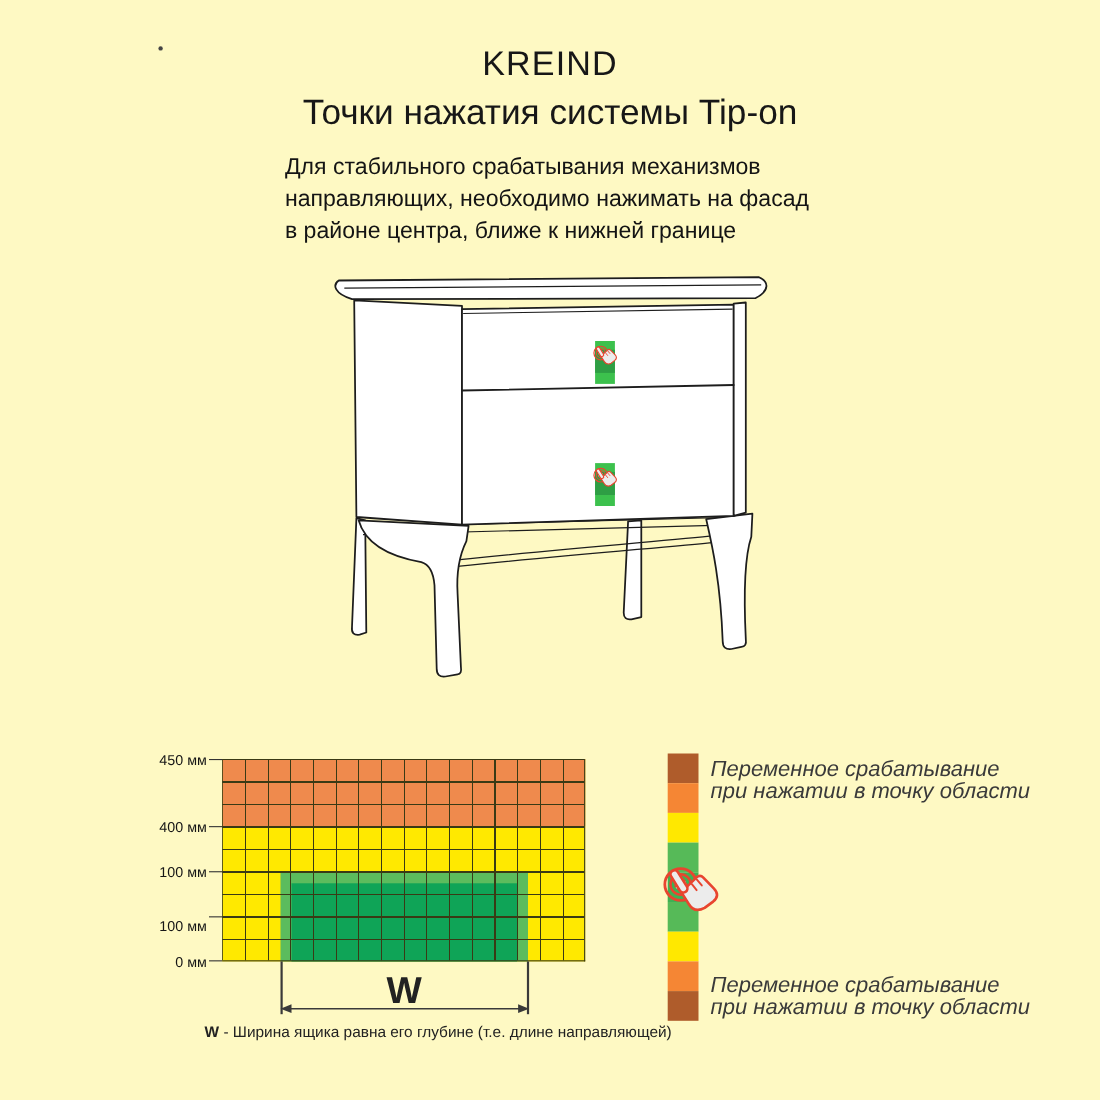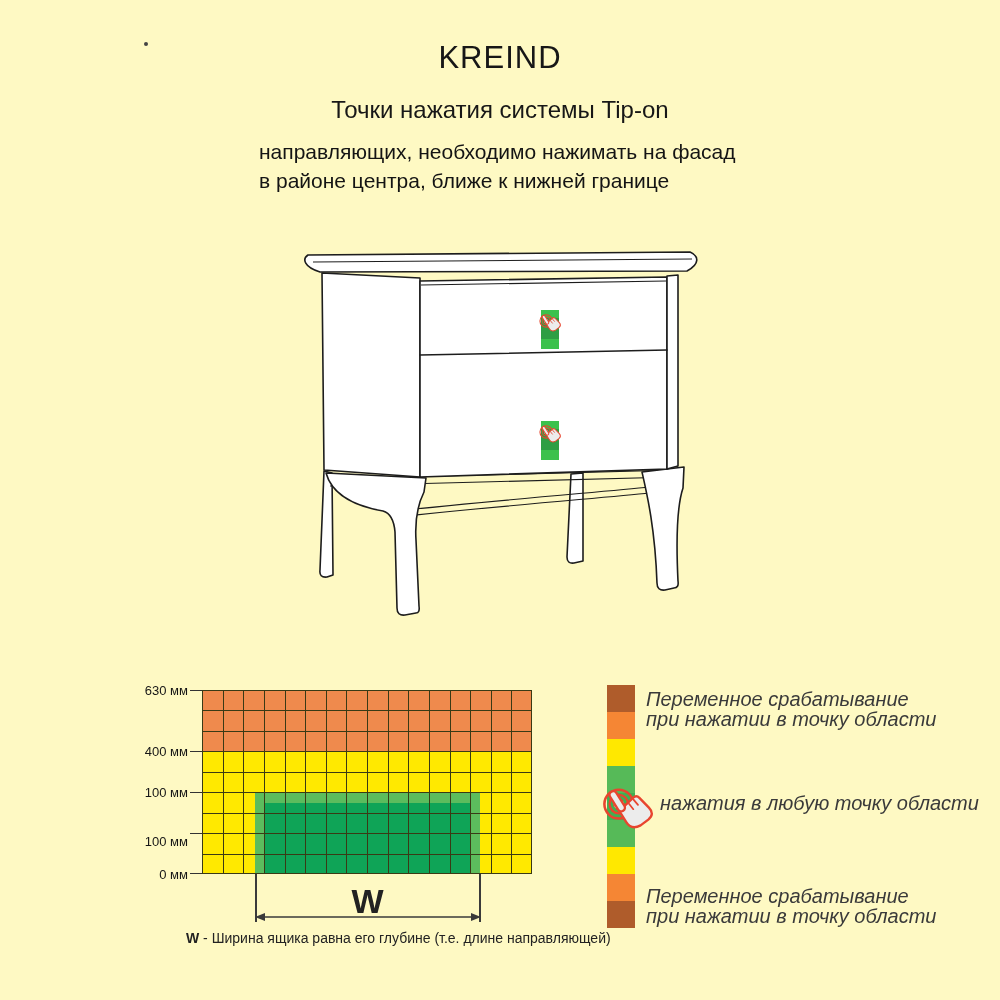--- a/index.html
+++ b/index.html
@@ -3,21 +3,21 @@
 <meta charset="utf-8">
 <style>
   html,body{margin:0;padding:0;background:#fff;}
   .page{position:relative;width:1000px;height:1000px;background:#fef9c3;overflow:hidden;
         font-family:"Liberation Sans",sans-serif;color:#1b1b1b;}
   .abs{position:absolute;}
 
   .stray-dot{left:144px;top:42px;width:4px;height:4px;border-radius:50%;background:#444;}
 
   .brand{left:0;top:40px;width:1000px;text-align:center;font-size:31px;letter-spacing:1px;color:#171717;}
-  .subtitle{left:0;top:96px;width:1000px;text-align:center;font-size:24px;color:#171717;}
+  .subtitle{left:0;top:84px;width:1000px;text-align:center;font-size:32px;color:#171717;}
 
   .intro{left:259px;top:137px;font-size:21px;line-height:29px;color:#141414;}
 
   .cabinet-svg{left:280px;top:240px;}
   .cab-line{fill:none;stroke:#1d1d1d;stroke-width:1.6;stroke-linejoin:round;stroke-linecap:round;}
   .cab-fill{fill:#ffffff;stroke:#1d1d1d;stroke-width:1.6;stroke-linejoin:round;}
   .cab-thin{fill:none;stroke:#1d1d1d;stroke-width:1.1;stroke-linejoin:round;}
 
   .press-ind{width:18px;height:39px;}
   .pi-rect{position:absolute;inset:0;background:#3CC14D;}
@@ -72,20 +72,21 @@
       </g>
     </defs>
   </svg>
 
   <div class="abs stray-dot"></div>
 
   <div class="abs brand">KREIND</div>
   <div class="abs subtitle">Точки нажатия системы Tip-on</div>
 
   <div class="abs intro">
+    <div>Для стабильного срабатывания механизмов</div>
     <div>направляющих, необходимо нажимать на фасад</div>
     <div>в районе центра, ближе к нижней границе</div>
   </div>
 
   <svg class="abs cabinet-svg" width="440" height="400" viewBox="0 0 440 400">
 
     <path class="cab-fill" d="M44,231 L40,330 Q39,338 47,337 L53,335 L52,233 Z"></path>
     <path class="cab-fill" d="M291,234 L287,317 Q287,324 294,323 L303,321 L303,233 Z"></path>
 
     <path class="cab-thin" d="M48,239 L396,230"></path>
@@ -122,21 +123,21 @@
   </div>
 
   <div class="abs grid">
     <div class="zone z-yellow" style="background: rgb(255, 233, 0);"></div>
     <div class="zone z-orange" style="background: rgb(239, 138, 77);"></div>
     <div class="zone z-rim" style="background: rgb(92, 188, 93);"></div>
     <div class="zone z-core" style="background: rgb(15, 164, 87);"></div>
     <div class="grid-lines"></div>
   </div>
 
-  <div class="abs ytick" style="top:683px">630 мм</div>
+  <div class="abs ytick" style="top:683px">450 мм</div>
   <div class="abs ytick" style="top:744px">400 мм</div>
   <div class="abs ytick" style="top:785px">100 мм</div>
   <div class="abs ytick" style="top:834px">100 мм</div>
   <div class="abs ytick" style="top:867px">0 мм</div>
   <i class="abs tickline" style="top:690px"></i>
   <i class="abs tickline" style="top:751px"></i>
   <i class="abs tickline" style="top:792px"></i>
   <i class="abs tickline" style="top:833px"></i>
   <i class="abs tickline" style="top:873px"></i>
 
@@ -166,20 +167,19 @@
 
   <svg class="abs legend-icon" width="64" height="71" viewBox="0 0 40 44">
     <use href="#touch-target-sym"></use>
   </svg>
 
   <div class="abs ltext lt0">
     <div>Переменное срабатывание</div>
     <div>при нажатии в точку области</div>
   </div>
   <div class="abs ltext lt1">
-    <div>нажатия в любую точку области</div>
   </div>
   <div class="abs ltext lt2">
     <div>Переменное срабатывание</div>
     <div>при нажатии в точку области</div>
   </div>
 
 </div>
 
 </body></html>

